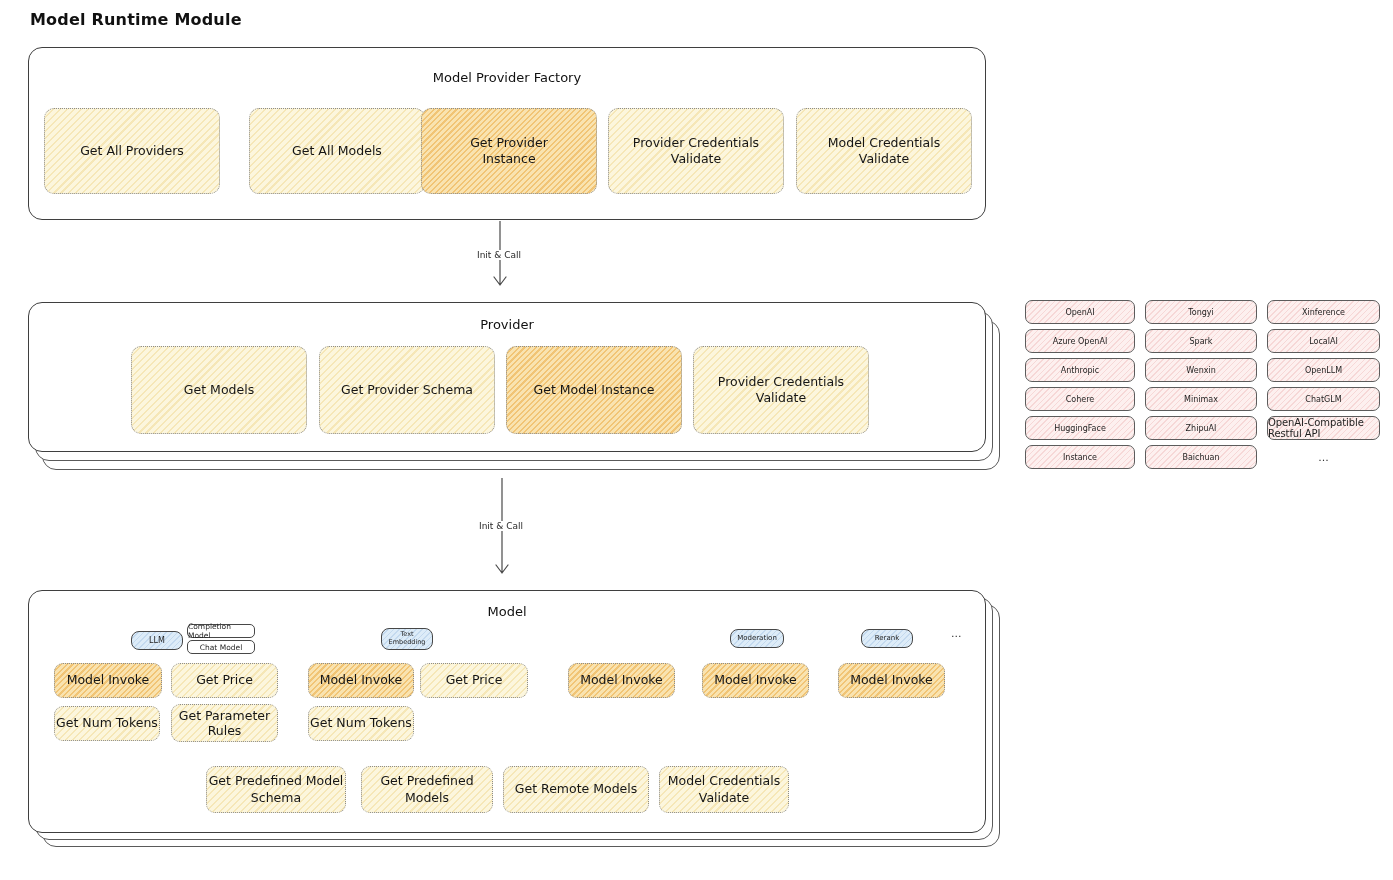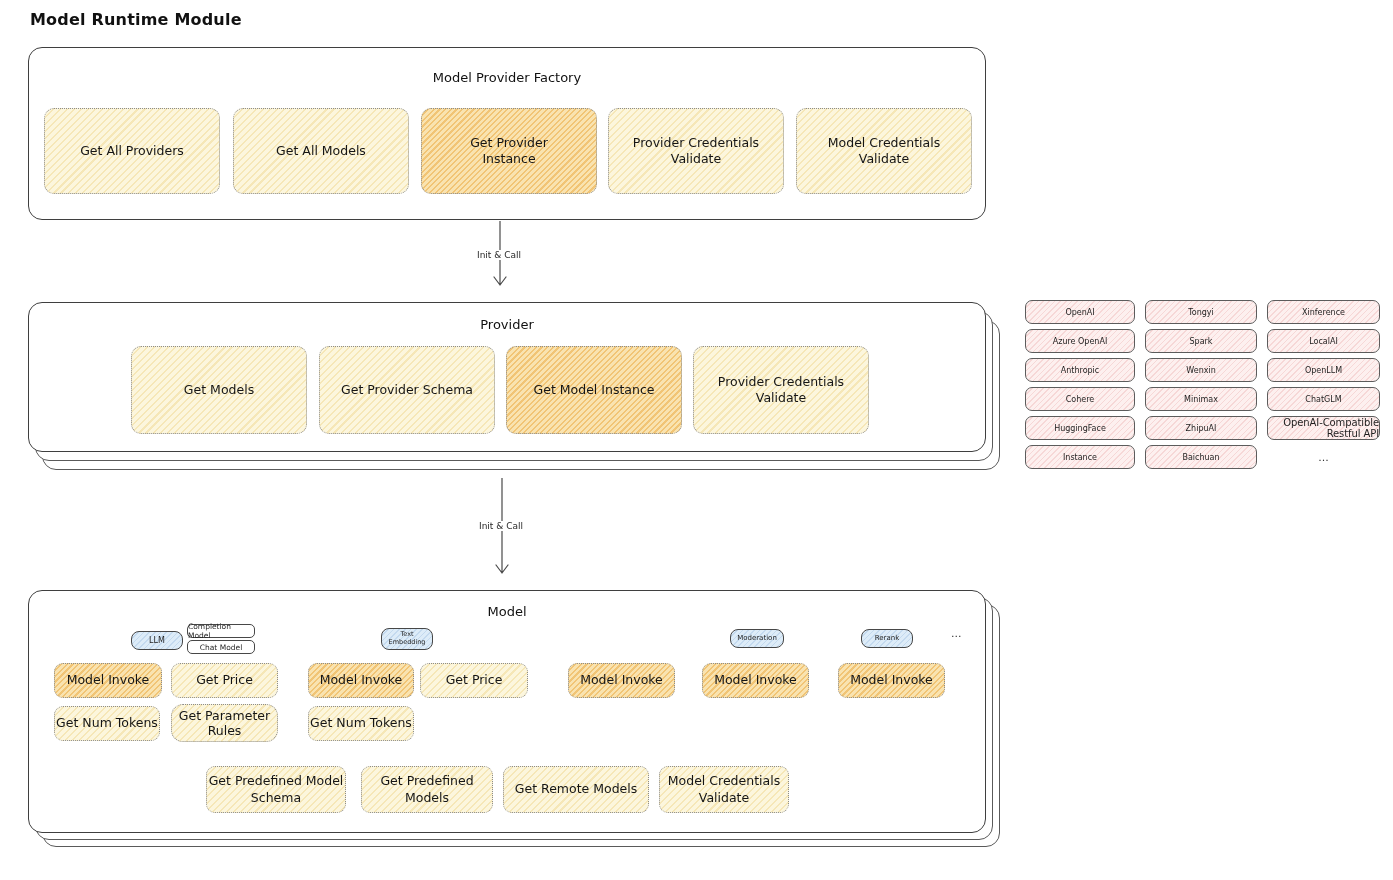--- a/index.html
+++ b/index.html
@@ -30,39 +30,39 @@
   .bluetab.tiny { font-size:6.5px; }
   .bluetab.sm { font-size:7px; }
   .subtab { position:absolute; display:flex; align-items:center; justify-content:center;
             font-size:7.5px; color:#1f1f1f; border:1.1px solid #474747; border-radius:5px; background:#fff; }
 
   .pgrid { position:absolute; left:1025px; top:300px; width:355px;
            display:grid; grid-template-columns:110px 112px 113px; column-gap:10px; row-gap:5px; z-index:2; }
   .pchip { height:24px; display:flex; align-items:center; justify-content:center;
            font-size:8px; color:#1f1f1f; border:1.2px solid #5c5c5c; border-radius:7px;
            background-color:#fdf0ef;
-           background-image:repeating-linear-gradient(135deg, rgba(223,128,128,0.22) 0px, rgba(223,128,128,0.22) 1px, transparent 1px, transparent 4px);text-align:right; }
+           background-image:repeating-linear-gradient(135deg, rgba(223,128,128,0.22) 0px, rgba(223,128,128,0.22) 1px, transparent 1px, transparent 4px); }
   .pchip.small { font-size:10px; letter-spacing:-0.1px; }
   .pchip.plain { border:none; background:none; font-size:11px; color:#333; }
 
   .arrow-label { position:absolute; font-size:9px; color:#2a2a2a; background:#fff; padding:0 3px; z-index:3; }
   .more { position:absolute; font-size:11px; color:#333; }
   svg.arrow { position:absolute; z-index:3; }
 </style>
 </head>
 <body>
 
 <div id="canvas">
 
   <div class="page-title">Model Runtime Module</div>
 
   <div class="panel" style="left:28px; top:47px; width:958px; height:173px;">
     <div class="panel-title" style="top:22px;">Model Provider Factory</div>
     <div class="ybox" style="left:15px;  top:60px; width:176px; height:86px;">Get All Providers</div>
-    <div class="ybox" style="left:204px; top:60px; width:176px; height:86px;">Get All Models</div>
+    <div class="ybox" style="left:220px; top:60px; width:176px; height:86px;">Get All Models</div>
     <div class="ybox hl" style="left:392px; top:60px; width:176px; height:86px;">Get Provider
 Instance</div>
     <div class="ybox" style="left:579px; top:60px; width:176px; height:86px;">Provider Credentials
 Validate</div>
     <div class="ybox" style="left:767px; top:60px; width:176px; height:86px;">Model Credentials
 Validate</div>
   </div>
 
   <svg class="arrow" style="left:488px; top:221px;" width="24" height="74" viewBox="0 0 24 74">
     <path d="M12 0 V64 M6 56 L12 64 L18 56" stroke="#4a4a4a" stroke-width="1.2" fill="none" stroke-linecap="round" stroke-linejoin="round"></path>
@@ -123,21 +123,21 @@
 
     <div class="ybox btn hl" style="left:25px;  top:72px; width:108px; height:35px;">Model Invoke</div>
     <div class="ybox btn" style="left:142px; top:72px; width:107px; height:35px;">Get Price</div>
     <div class="ybox btn hl" style="left:279px; top:72px; width:106px; height:35px;">Model Invoke</div>
     <div class="ybox btn" style="left:391px; top:72px; width:108px; height:35px;">Get Price</div>
     <div class="ybox btn hl" style="left:539px; top:72px; width:107px; height:35px;">Model Invoke</div>
     <div class="ybox btn hl" style="left:673px; top:72px; width:107px; height:35px;">Model Invoke</div>
     <div class="ybox btn hl" style="left:809px; top:72px; width:107px; height:35px;">Model Invoke</div>
 
     <div class="ybox btn" style="left:25px;  top:115px; width:106px; height:35px;">Get Num Tokens</div>
-    <div class="ybox btn" style="left:142px; top:113px; width:107px; height:38px; line-height:1.2;border-radius:12px;">Get Parameter
+    <div class="ybox btn" style="left:142px; top:113px; width:107px; height:38px; line-height:1.2;">Get Parameter
 Rules</div>
     <div class="ybox btn" style="left:279px; top:115px; width:106px; height:35px;">Get Num Tokens</div>
 
     <div class="ybox btn" style="left:177px; top:175px; width:140px; height:47px;">Get Predefined Model
 Schema</div>
     <div class="ybox btn" style="left:332px; top:175px; width:132px; height:47px;">Get Predefined
 Models</div>
     <div class="ybox btn" style="left:474px; top:175px; width:146px; height:47px;">Get Remote Models</div>
     <div class="ybox btn" style="left:630px; top:175px; width:130px; height:47px;">Model Credentials
 Validate</div>

